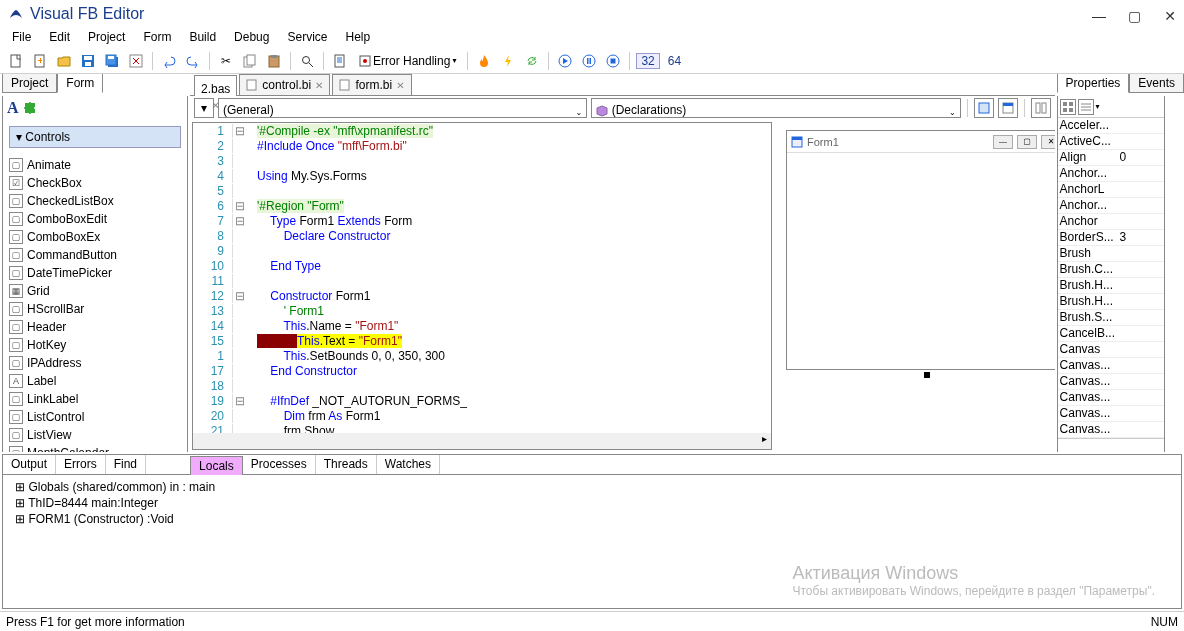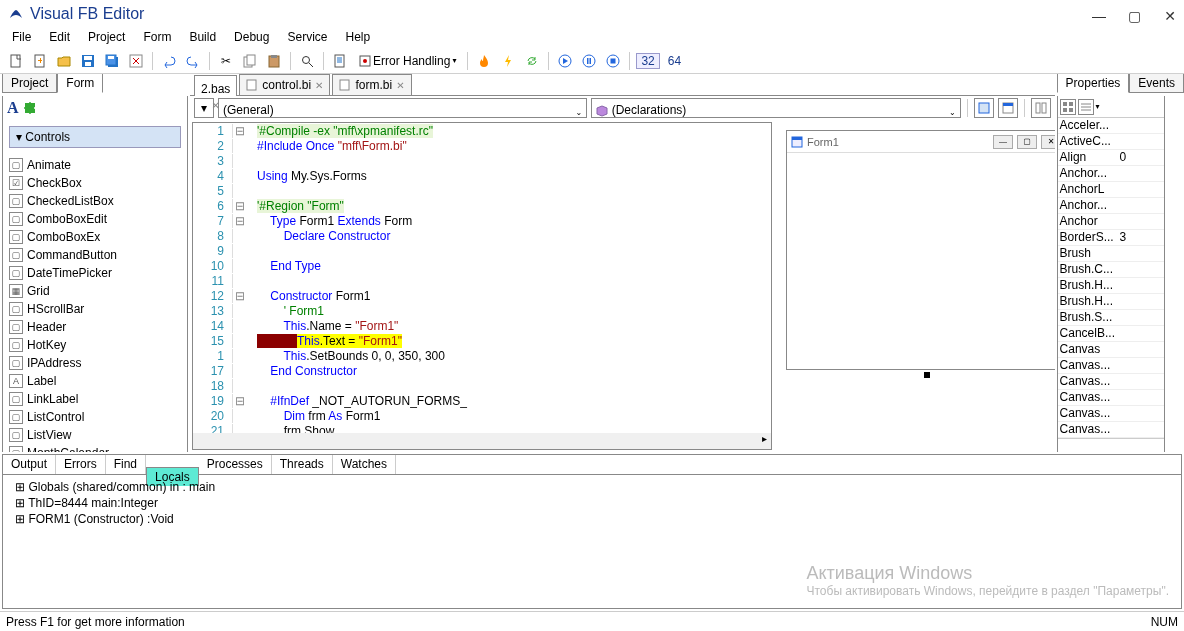--- a/index.html
+++ b/index.html
@@ -59,25 +59,25 @@
 .form-body { flex:1; height:calc(100% - 22px); background-image:radial-gradient(#888 0.5px, transparent 0.5px); background-size:8px 8px; }
 .handle { position:absolute; width:6px; height:6px; background:#000; }
 .right-panel { width:108px; display:flex; flex-direction:column; border:1px solid #888; margin:2px; border-top:none; }
 .prop-tools { height:22px; display:flex; align-items:center; gap:2px; padding:0 2px; border-bottom:1px solid #ccc; }
 .prop-row { display:flex; height:16px; border-bottom:1px solid #eee; font-size:11px; }
 .prop-name { width:60px; padding:0 2px; overflow:hidden; text-overflow:ellipsis; white-space:nowrap; }
 .prop-val { flex:1; padding:0 2px; }
 .bottom-panel { height:155px; border:1px solid #888; margin:2px; display:flex; flex-direction:column; }
 .bottom-tabs { height:20px; display:flex; border-bottom:1px solid #888; }
 .bottom-tab { padding:2px 8px; border-right:1px solid #ccc; }
-.bottom-tab.active { background:#5eead4; border:1px solid #888; border-bottom:none; position:relative; top:12px; }
+.bottom-tab.active { background:#f0abfc; border:1px solid #888; border-bottom:none; position:relative; top:1px;margin-left:44px; }
 .bottom-body { flex:1; padding:4px; overflow:auto; font-size:11px; position:relative; }
 .bottom-body .tree-item { padding:1px 0 1px 8px; }
 .statusbar { height:20px; border-top:1px solid #ccc; display:flex; align-items:center; padding:0 6px; font-size:11px; }
-.watermark { position:absolute; right:12px; bottom:10px; text-align:left; color:#bbb; font-size:13px; }
+.watermark { position:absolute; right:26px; bottom:10px; text-align:left; color:#bbb; font-size:13px; }
 .watermark .big { font-size:18px; }
 svg { display:block; }
 </style>
 </head>
 <body>
 
 <div class="titlebar">
   <svg class="logo" viewBox="0 0 16 16">
       <path fill="#1a3d8f" d="M2 12c2-5 5-8 6-8s4 3 6 8c-2-2-4-3-6-3s-4 1-6 3z"></path>
     </svg>

